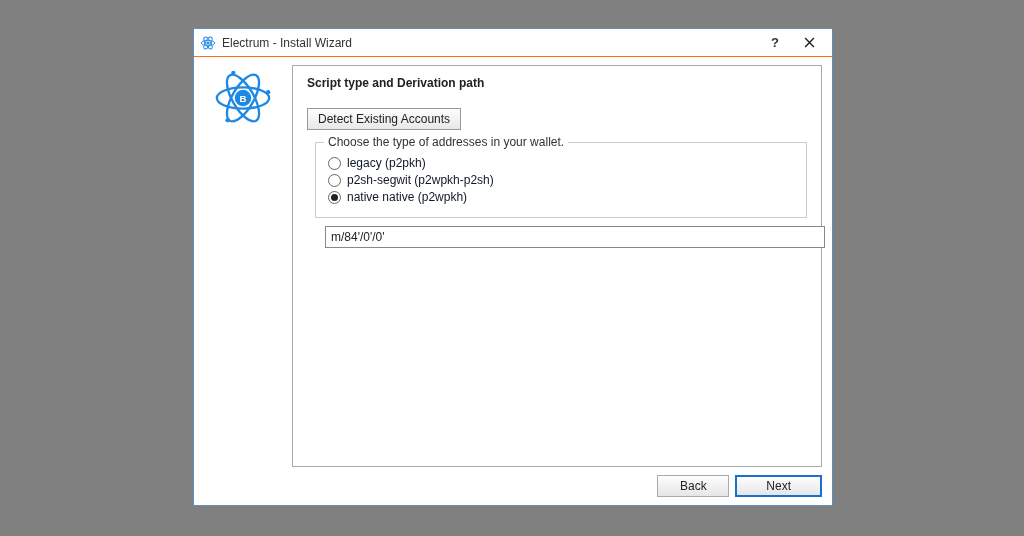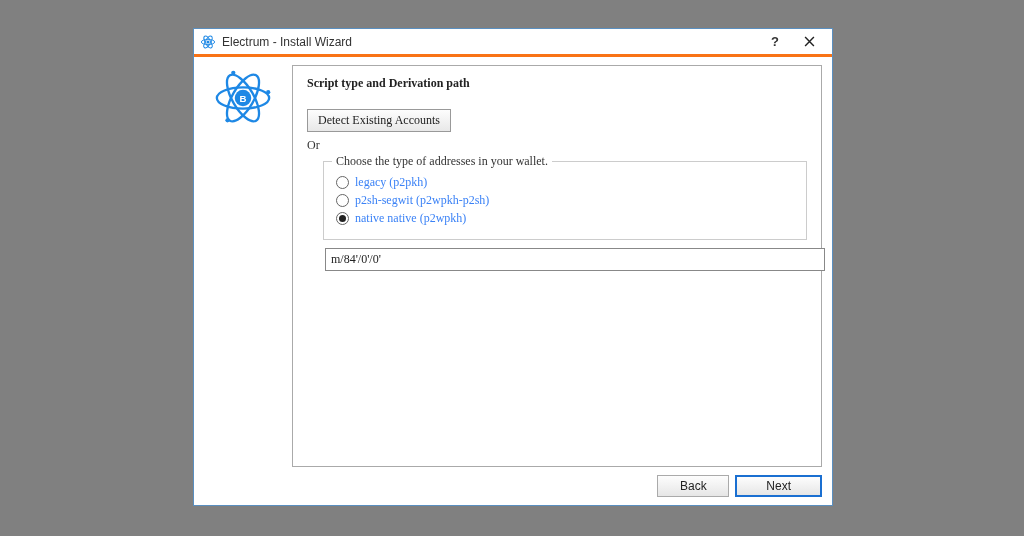--- a/index.html
+++ b/index.html
@@ -22,21 +22,21 @@
     background: #ffffff;
     border: 1px solid #5a8fc0;
     display: flex;
     flex-direction: column;
   }
   .titlebar {
     height: 28px;
     display: flex;
     align-items: center;
     padding: 0 6px 0 6px;
-    border-bottom: 3px solid #f97316;
+    border-bottom: 1px solid #f97316;
   }
   .titlebar-icon {
     width: 16px;
     height: 16px;
     margin-right: 6px;
     display: flex;
     align-items: center;
     justify-content: center;
   }
   .titlebar-text {
@@ -78,21 +78,20 @@
   .logo {
     width: 62px;
     height: 62px;
   }
   .content-panel {
     flex: 1;
     border: 1px solid #aaaaaa;
     padding: 10px 14px 14px 14px;
     display: flex;
     flex-direction: column;
-    font-family: Liberation Serif, serif;
   }
   .panel-title {
     font-weight: bold;
     font-size: 12px;
     color: #222;
     margin-bottom: 10px;
   }
   .detect-btn {
     align-self: flex-start;
     border: 1px solid #999;
@@ -105,40 +104,40 @@
     margin-bottom: 6px;
     margin-top: 8px;
   }
   .or-label {
     font-size: 12px;
     color: #333;
     margin-bottom: 2px;
   }
   .fieldset {
     border: 1px solid #cccccc;
-    margin: 6px 0 8px 16px;
+    margin: 6px 0 8px 8px;
     padding: 10px 12px 10px 12px;
     position: relative;
   }
   .fieldset-legend {
     position: absolute;
     top: -8px;
     left: 8px;
     background: #fff;
     padding: 0 4px;
     font-size: 12px;
     color: #333;
   }
   .radio-row {
     display: flex;
     align-items: center;
     gap: 6px;
     margin: 3px 0;
     font-size: 12px;
-    color: #3b82f6;
+    color: #0f172a;
   }
   .radio {
     width: 13px;
     height: 13px;
     border: 1px solid #666;
     border-radius: 50%;
     display: flex;
     align-items: center;
     justify-content: center;
     background: #fff;
@@ -230,21 +229,20 @@
             <circle cx="22" cy="6" r="2.2" fill="#1e88e5"></circle>
           </svg>
         </span>
       </div>
 
       <div class="content-panel">
         <div class="panel-title">Script type and Derivation path</div>
 
         <button class="detect-btn">Detect Existing Accounts</button>
 
-        <div class="or-label">Or</div>
 
         <div class="fieldset">
           <span class="fieldset-legend">Choose the type of addresses in your wallet.</span>
 
           <label class="radio-row">
             <span class="radio"></span>
             <span>legacy (p2pkh)</span>
           </label>
           <label class="radio-row">
             <span class="radio"></span>

